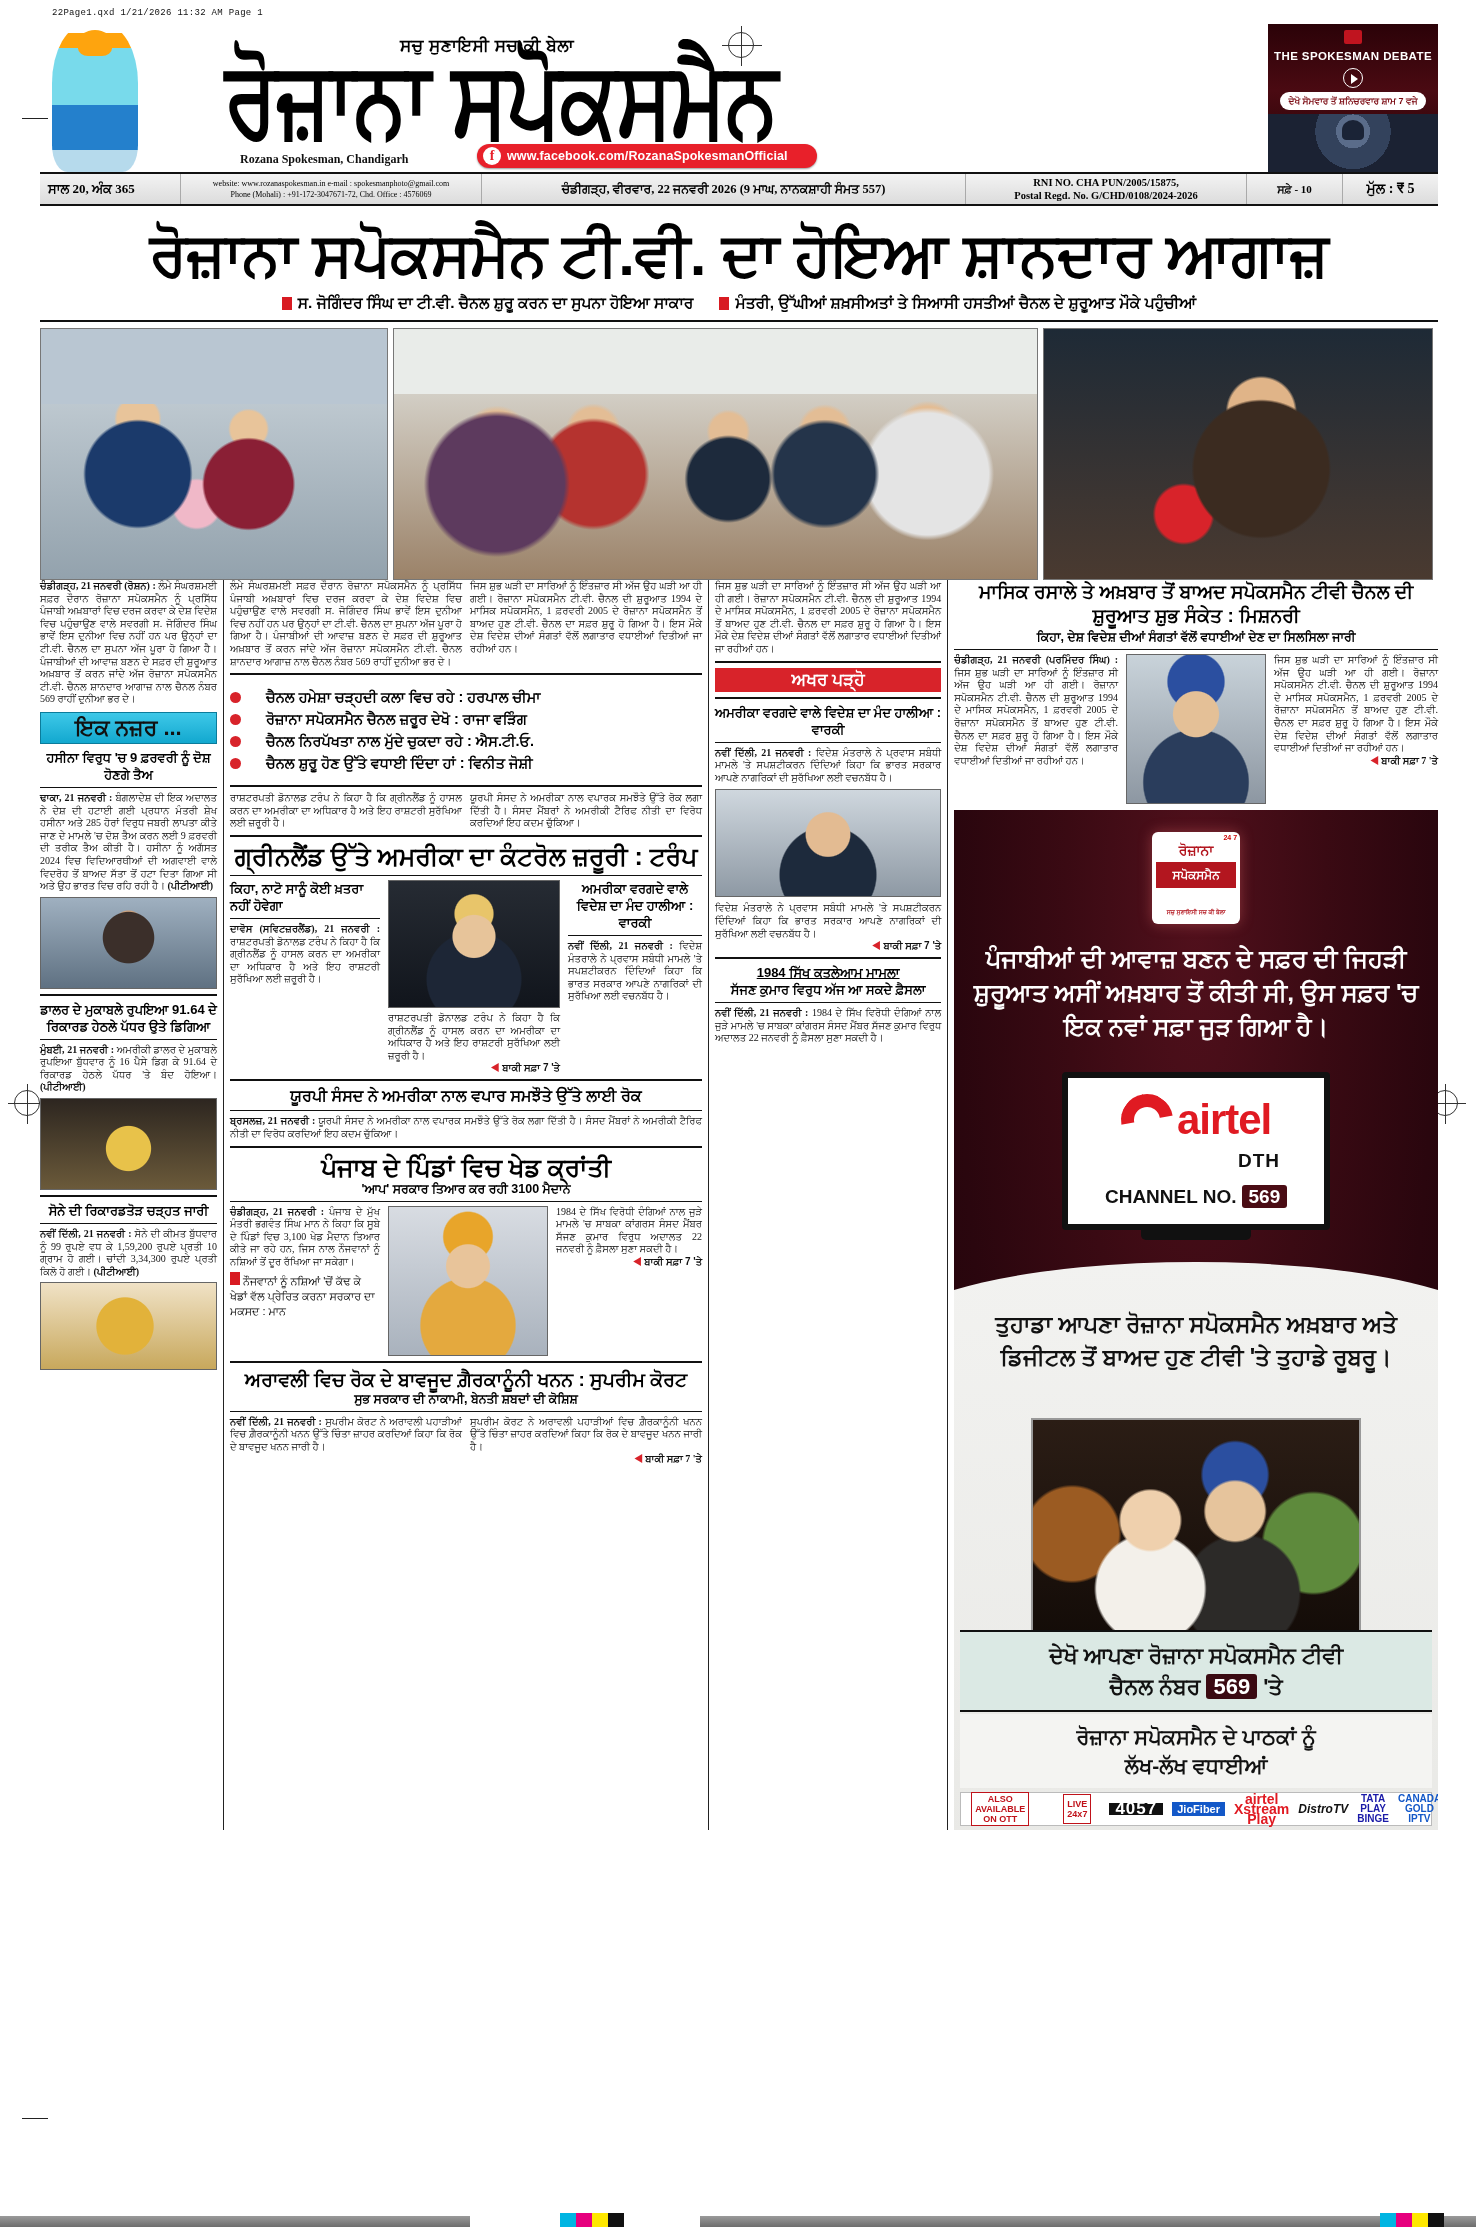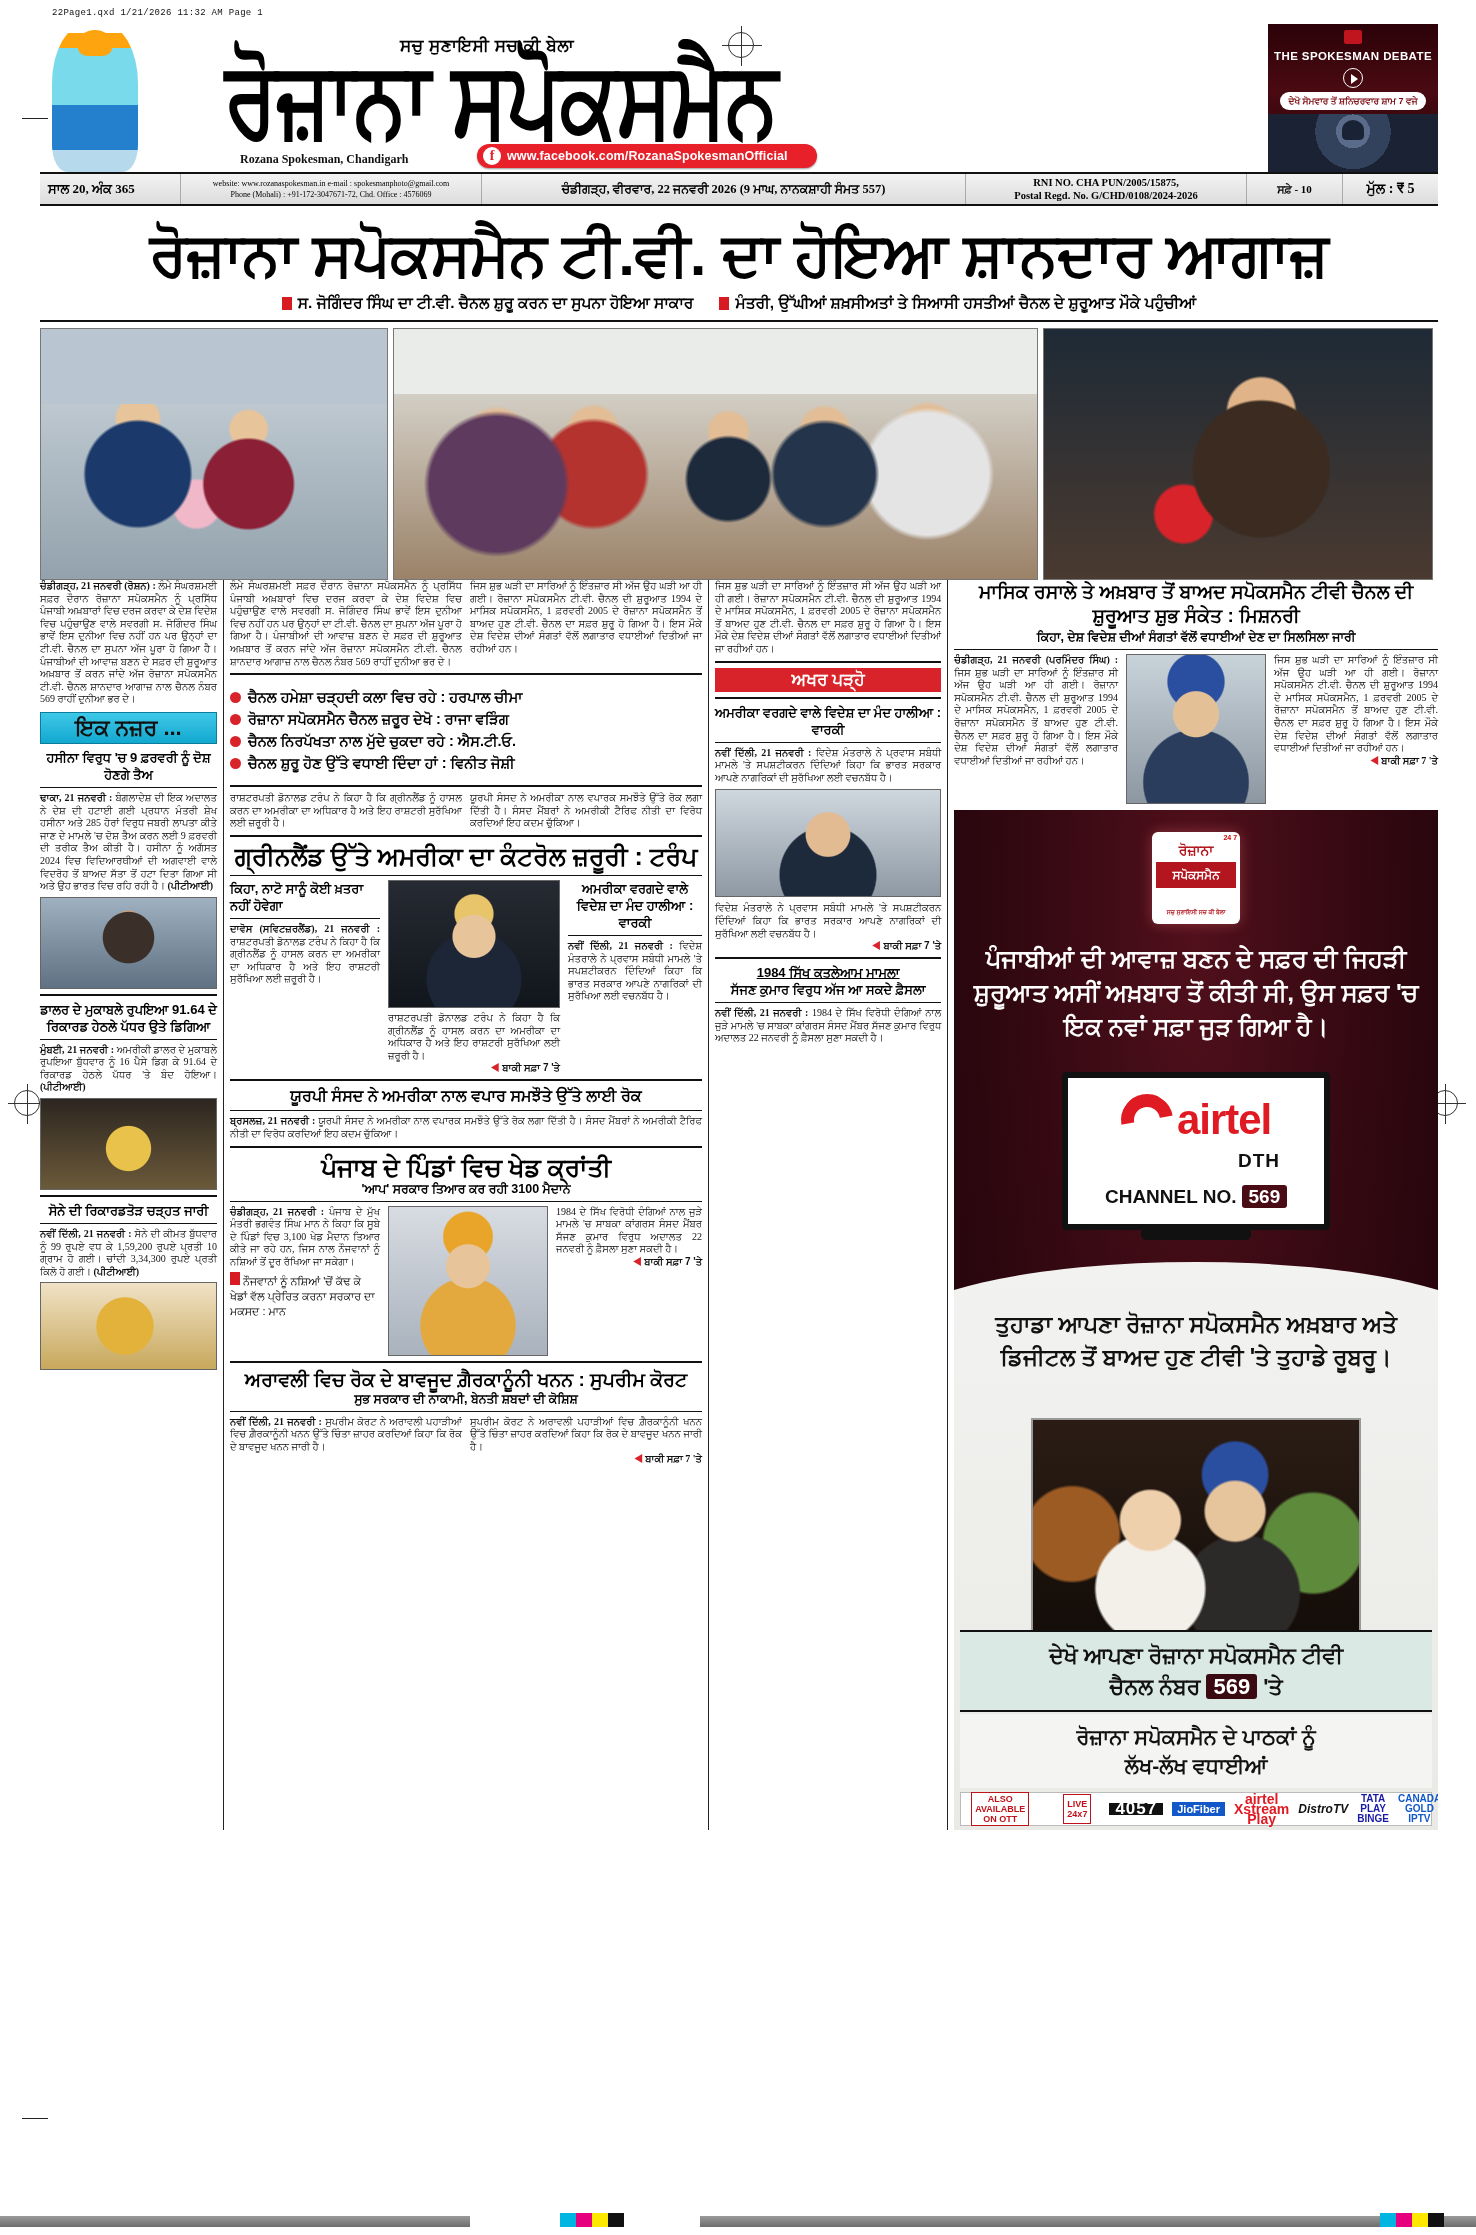--- a/index.html
+++ b/index.html
@@ -142,21 +142,21 @@
   .h-lg { font-size: 25px; line-height: 29px; font-weight: 900; text-align: center; }
   .h-md { font-size: 19px; line-height: 24px; font-weight: 900; text-align: center; }
   .h-sm { font-size: 16px; line-height: 20px; font-weight: 900; text-align: center; }
   .h-xs { font-size: 13px; line-height: 17px; font-weight: 900; text-align: center; }
   .kicker { font-size: 12.5px; font-weight: bold; text-align: center; }
 
   .rule { border-top: 2px solid #111; margin: 5px 0; }
   .rule-thin { border-top: 1px solid #111; margin: 4px 0; }
 
   .bullets { padding: 6px 0; }
-  .bullets .bl { display: flex; align-items: flex-start; gap: 7px; font-size: 14.5px; font-weight: 900; line-height: 22px; }
+  .bullets .bl { display: flex; align-items: flex-start; gap: 25px; font-size: 14.5px; font-weight: 900; line-height: 22px; }
   .dot { width: 11px; height: 11px; border-radius: 50%; background: #d8232a; margin-top: 6px; flex: 0 0 auto; }
 
   .banner-cyan {
     background: linear-gradient(#3ec8e8,#12a8cf); color: #111; text-align: center;
     font-size: 22px; font-weight: 900; padding: 2px 0; border: 1px solid #0b7c9b;
   }
   .banner-red {
     background: #d8232a; color: #fff; text-align: center;
     font-size: 17px; font-weight: 900; padding: 2px 0;
   }

